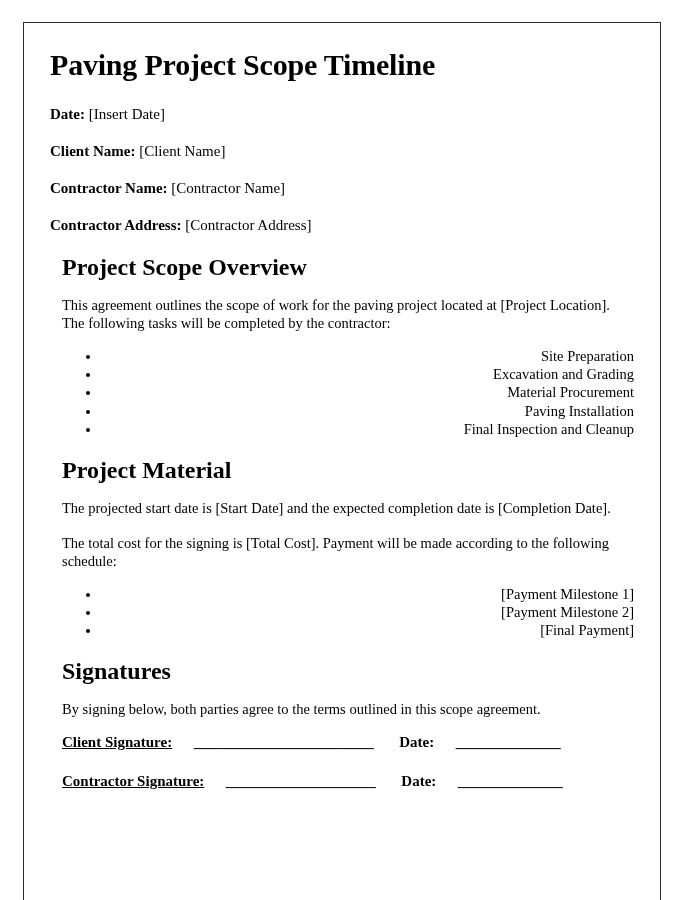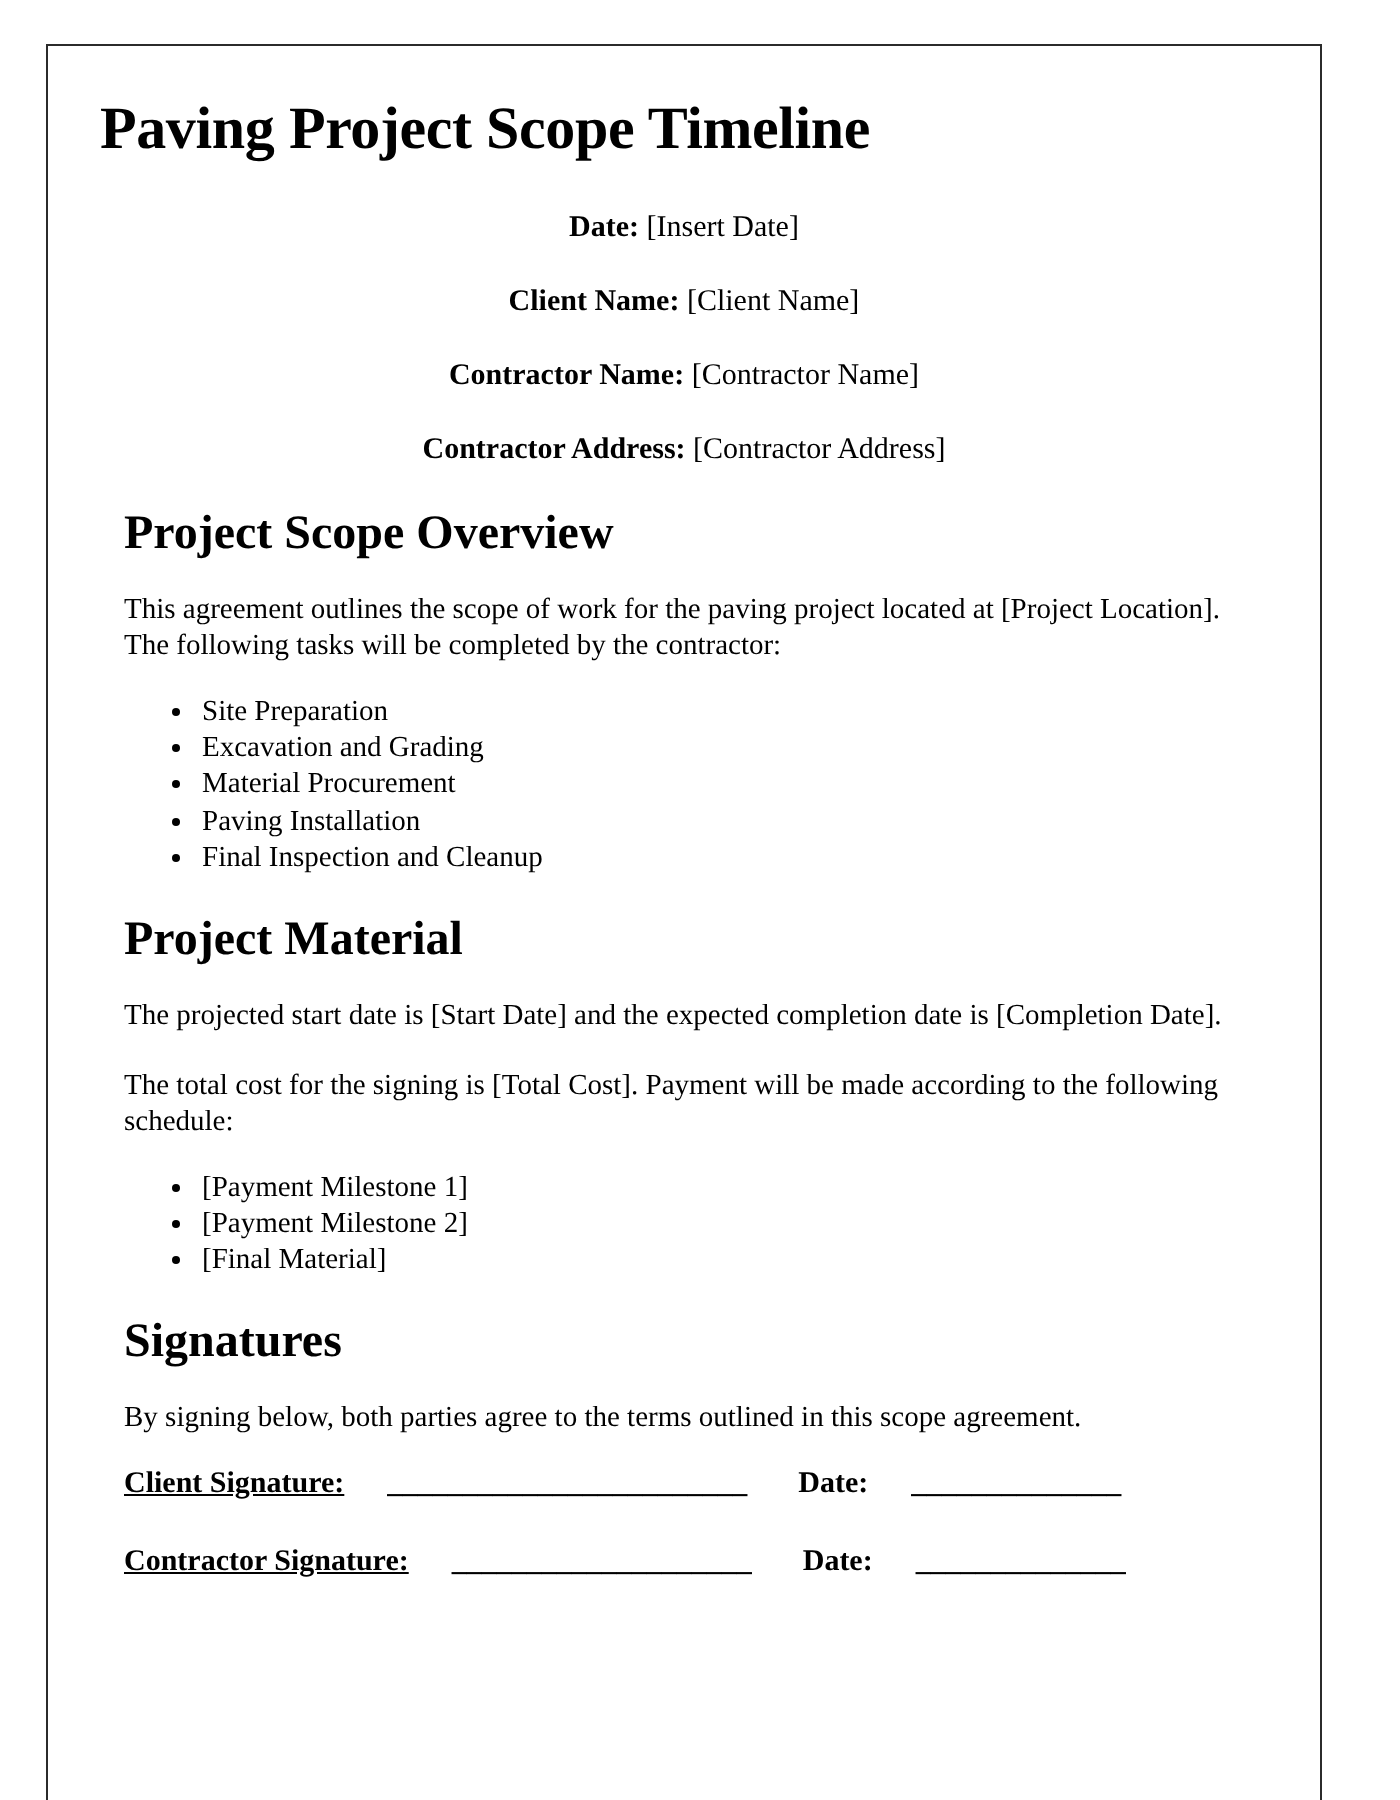--- a/index.html
+++ b/index.html
@@ -40,21 +40,20 @@
 
   .meta-list {
     margin: 0 0 4px 0;
     padding: 0;
     list-style: none;
   }
   .meta-row {
     font-size: 15px;
     line-height: 1.2;
     margin: 0 0 19px 0;
-    text-align: center;
   }
   .meta-label {
     font-weight: bold;
   }
   .meta-value {
     font-weight: normal;
   }
 
   .section-heading {
     font-size: 24px;
@@ -77,20 +76,21 @@
   .bullet-list {
     margin: 0 0 18px 0;
     padding: 0 0 0 39px;
     list-style: disc outside;
   }
   .bullet-list li {
     font-size: 14.5px;
     line-height: 1.26;
     margin: 0;
     padding: 0;
+    text-align: right;
   }
 
   .sig-row {
     font-size: 15px;
     line-height: 1.2;
     margin: 0 0 21px 0;
     white-space: nowrap;
   }
   .sig-label {
     font-weight: bold;
@@ -162,21 +162,21 @@
     <section class="section-block">
       <h2 class="section-heading">Project Material</h2>
       <p class="body-text">The projected start date is [Start Date] and the expected completion date is [Completion Date].</p>
     </section>
 
     <section class="section-block">
       <p class="body-text">The total cost for the signing is [Total Cost]. Payment will be made according to the following schedule:</p>
       <ul class="bullet-list">
         <li>[Payment Milestone 1]</li>
         <li>[Payment Milestone 2]</li>
-        <li>[Final Material]</li>
+        <li>[Final Payment]</li>
       </ul>
     </section>
 
     <section class="section-block">
       <h2 class="section-heading">Signatures</h2>
       <p class="body-text">By signing below, both parties agree to the terms outlined in this scope agreement.</p>
 
       <div class="sig-row">
         <span class="sig-label">Client Signature:</span>
         <span class="sig-gap-client"></span>

